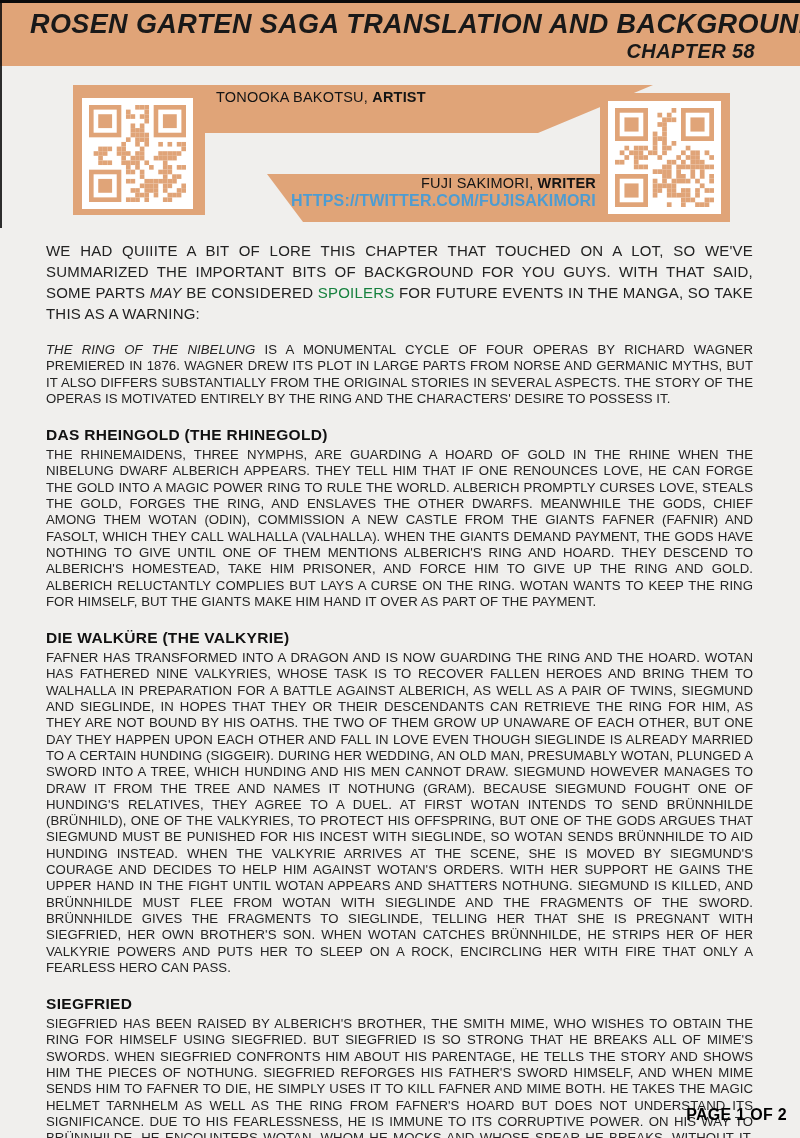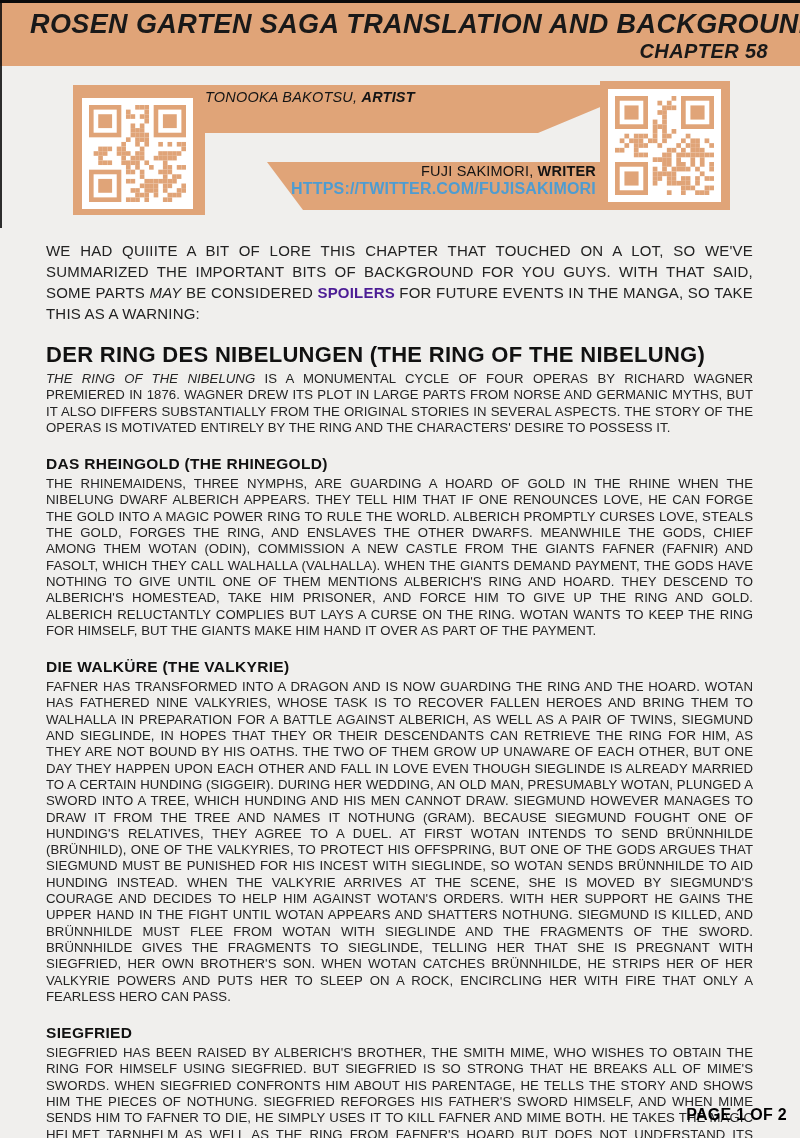--- a/index.html
+++ b/index.html
@@ -14,57 +14,57 @@
   .left-strip{position:absolute;left:0;top:0;width:2px;height:228px;background:rgba(10,10,10,.85);}
 
   
   .header-banner{position:absolute;left:0;top:3px;width:800px;height:63px;background:#e0a478;}
   .page-title{
     position:absolute;left:30px;top:6px;width:760px;
     font-size:27px;font-weight:600;font-style:italic;letter-spacing:.4px;
     color:#191919;white-space:nowrap;
   }
   .chapter-label{
-    position:absolute;right:32px;top:37px;
+    position:absolute;right:45px;top:37px;
     font-size:20px;font-weight:600;font-style:italic;letter-spacing:.4px;color:#191919;
   }
 
   
   .ribbon{position:absolute;background:#e0a478;}
   .artist-banner{
     left:73px;top:85px;width:580px;height:130px;
     clip-path:polygon(0 0,580px 0,465px 48px,132px 48px,132px 130px,0 130px);
   }
   .writer-banner{
-    left:267px;top:81px;width:463px;height:129px;
+    left:267px;top:93px;width:463px;height:129px;
     clip-path:polygon(333px 0,463px 0,463px 129px,36px 129px,0 81px,333px 81px);
   }
   .qr-tile{position:absolute;background:#ffffff;}
   .artist-qr{left:9px;top:13px;width:111px;height:111px;padding:7px;box-sizing:border-box;}
   .writer-qr{left:341px;top:8px;width:113px;height:113px;padding:7px;box-sizing:border-box;}
   .qr-tile svg{display:block;width:100%;height:100%;}
 
   .credit-text{position:absolute;white-space:nowrap;}
-  .artist-text{left:132px;top:4px;text-align:left;font-style:italic;}
+  .artist-text{left:143px;top:4px;text-align:left;}
   .writer-text{right:134px;top:82px;text-align:right;}
   .credit-name{font-size:14.5px;font-weight:400;color:#141414;letter-spacing:.2px;}
   .credit-role{font-weight:700;}
   .credit-url{
     font-size:16px;font-weight:700;color:#4e9cd1;letter-spacing:.2px;margin-top:1px;
     cursor:pointer;
   }
 
   
   .content{position:absolute;left:46px;top:240px;width:707px;}
   .intro{
     font-size:15px;line-height:21px;text-align:justify;letter-spacing:.2px;
     margin:0 0 18px 0;font-weight:400;color:#222;
   }
   .intro .em{font-style:italic;margin-top:36px;}
-  .intro .strong{font-weight:700;color:#4c1d95;}
+  .intro .strong{font-weight:400;color:#15803d;}
   h1.sec{
     margin:0 0 3px 0;font-size:22px;line-height:26px;font-weight:700;
     letter-spacing:.3px;color:#111;white-space:nowrap;
   }
   h2.sec{
     margin:0 0 3px 0;font-size:15.5px;line-height:19px;font-weight:700;
     letter-spacing:.3px;color:#111;
   }
   p.body{
     margin:2px 0 18px 0;font-size:13.2px;line-height:16.3px;text-align:justify;
@@ -369,21 +369,20 @@
   </div>
   <div class="credit-text writer-text">
     <div class="credit-name"><span>FUJI SAKIMORI, </span><span class="credit-role">WRITER</span></div>
     <div class="credit-url">HTTPS://TWITTER.COM/FUJISAKIMORI</div>
   </div>
 </div>
 
 <div class="content">
   <p class="intro"><span>WE HAD QUIIITE A BIT OF LORE THIS CHAPTER THAT TOUCHED ON A LOT, SO WE'VE SUMMARIZED THE IMPORTANT BITS OF BACKGROUND FOR YOU GUYS. WITH THAT SAID, SOME PARTS </span><span class="em">MAY</span><span> BE CONSIDERED </span><span class="strong">SPOILERS</span><span> FOR FUTURE EVENTS IN THE MANGA, SO TAKE THIS AS A WARNING:</span></p>
 
-  <h1 class="sec">DER RING DES NIBELUNGEN (THE RING OF THE NIBELUNG)</h1>
   <p class="body"><span class="lead">THE RING OF THE NIBELUNG</span><span> IS A MONUMENTAL CYCLE OF FOUR OPERAS BY RICHARD WAGNER PREMIERED IN 1876. WAGNER DREW ITS PLOT IN LARGE PARTS FROM NORSE AND GERMANIC MYTHS, BUT IT ALSO DIFFERS SUBSTANTIALLY FROM THE ORIGINAL STORIES IN SEVERAL ASPECTS. THE STORY OF THE OPERAS IS MOTIVATED ENTIRELY BY THE RING AND THE CHARACTERS' DESIRE TO POSSESS IT.</span></p>
 
   <h2 class="sec">DAS RHEINGOLD (THE RHINEGOLD)</h2>
   <p class="body">THE RHINEMAIDENS, THREE NYMPHS, ARE GUARDING A HOARD OF GOLD IN THE RHINE WHEN THE NIBELUNG DWARF ALBERICH APPEARS. THEY TELL HIM THAT IF ONE RENOUNCES LOVE, HE CAN FORGE THE GOLD INTO A MAGIC POWER RING TO RULE THE WORLD. ALBERICH PROMPTLY CURSES LOVE, STEALS THE GOLD, FORGES THE RING, AND ENSLAVES THE OTHER DWARFS. MEANWHILE THE GODS, CHIEF AMONG THEM WOTAN (ODIN), COMMISSION A NEW CASTLE FROM THE GIANTS FAFNER (FAFNIR) AND FASOLT, WHICH THEY CALL WALHALLA (VALHALLA). WHEN THE GIANTS DEMAND PAYMENT, THE GODS HAVE NOTHING TO GIVE UNTIL ONE OF THEM MENTIONS ALBERICH'S RING AND HOARD. THEY DESCEND TO ALBERICH'S HOMESTEAD, TAKE HIM PRISONER, AND FORCE HIM TO GIVE UP THE RING AND GOLD. ALBERICH RELUCTANTLY COMPLIES BUT LAYS A CURSE ON THE RING. WOTAN WANTS TO KEEP THE RING FOR HIMSELF, BUT THE GIANTS MAKE HIM HAND IT OVER AS PART OF THE PAYMENT.</p>
 
   <h2 class="sec">DIE WALKÜRE (THE VALKYRIE)</h2>
   <p class="body">FAFNER HAS TRANSFORMED INTO A DRAGON AND IS NOW GUARDING THE RING AND THE HOARD. WOTAN HAS FATHERED NINE VALKYRIES, WHOSE TASK IS TO RECOVER FALLEN HEROES AND BRING THEM TO WALHALLA IN PREPARATION FOR A BATTLE AGAINST ALBERICH, AS WELL AS A PAIR OF TWINS, SIEGMUND AND SIEGLINDE, IN HOPES THAT THEY OR THEIR DESCENDANTS CAN RETRIEVE THE RING FOR HIM, AS THEY ARE NOT BOUND BY HIS OATHS. THE TWO OF THEM GROW UP UNAWARE OF EACH OTHER, BUT ONE DAY THEY HAPPEN UPON EACH OTHER AND FALL IN LOVE EVEN THOUGH SIEGLINDE IS ALREADY MARRIED TO A CERTAIN HUNDING (SIGGEIR). DURING HER WEDDING, AN OLD MAN, PRESUMABLY WOTAN, PLUNGED A SWORD INTO A TREE, WHICH HUNDING AND HIS MEN CANNOT DRAW. SIEGMUND HOWEVER MANAGES TO DRAW IT FROM THE TREE AND NAMES IT NOTHUNG (GRAM). BECAUSE SIEGMUND FOUGHT ONE OF HUNDING'S RELATIVES, THEY AGREE TO A DUEL. AT FIRST WOTAN INTENDS TO SEND BRÜNNHILDE (BRÜNHILD), ONE OF THE VALKYRIES, TO PROTECT HIS OFFSPRING, BUT ONE OF THE GODS ARGUES THAT SIEGMUND MUST BE PUNISHED FOR HIS INCEST WITH SIEGLINDE, SO WOTAN SENDS BRÜNNHILDE TO AID HUNDING INSTEAD. WHEN THE VALKYRIE ARRIVES AT THE SCENE, SHE IS MOVED BY SIEGMUND'S COURAGE AND DECIDES TO HELP HIM AGAINST WOTAN'S ORDERS. WITH HER SUPPORT HE GAINS THE UPPER HAND IN THE FIGHT UNTIL WOTAN APPEARS AND SHATTERS NOTHUNG. SIEGMUND IS KILLED, AND BRÜNNHILDE MUST FLEE FROM WOTAN WITH SIEGLINDE AND THE FRAGMENTS OF THE SWORD. BRÜNNHILDE GIVES THE FRAGMENTS TO SIEGLINDE, TELLING HER THAT SHE IS PREGNANT WITH SIEGFRIED, HER OWN BROTHER'S SON. WHEN WOTAN CATCHES BRÜNNHILDE, HE STRIPS HER OF HER VALKYRIE POWERS AND PUTS HER TO SLEEP ON A ROCK, ENCIRCLING HER WITH FIRE THAT ONLY A FEARLESS HERO CAN PASS.</p>
 
   <h2 class="sec">SIEGFRIED</h2>
   <p class="body last">SIEGFRIED HAS BEEN RAISED BY ALBERICH'S BROTHER, THE SMITH MIME, WHO WISHES TO OBTAIN THE RING FOR HIMSELF USING SIEGFRIED. BUT SIEGFRIED IS SO STRONG THAT HE BREAKS ALL OF MIME'S SWORDS. WHEN SIEGFRIED CONFRONTS HIM ABOUT HIS PARENTAGE, HE TELLS THE STORY AND SHOWS HIM THE PIECES OF NOTHUNG. SIEGFRIED REFORGES HIS FATHER'S SWORD HIMSELF, AND WHEN MIME SENDS HIM TO FAFNER TO DIE, HE SIMPLY USES IT TO KILL FAFNER AND MIME BOTH. HE TAKES THE MAGIC HELMET TARNHELM AS WELL AS THE RING FROM FAFNER'S HOARD BUT DOES NOT UNDERSTAND ITS SIGNIFICANCE. DUE TO HIS FEARLESSNESS, HE IS IMMUNE TO ITS CORRUPTIVE POWER. ON HIS WAY TO BRÜNNHILDE, HE ENCOUNTERS WOTAN, WHOM HE MOCKS AND WHOSE SPEAR HE BREAKS. WITHOUT IT, HE CANNOT INFLUENCE EVENTS ANYMORE AND IS POWERLESS. SIEGFRIED CAN PASS THE RING OF FIRE WITHOUT TROUBLE AND AWAKENS BRÜNNHILDE WITH A KISS. WHEN HE BEHOLDS A WOMAN FOR THE FIRST TIME, HE FINALLY GETS TO KNOW FEAR, AND THE TWO FALL IN LOVE.</p>

